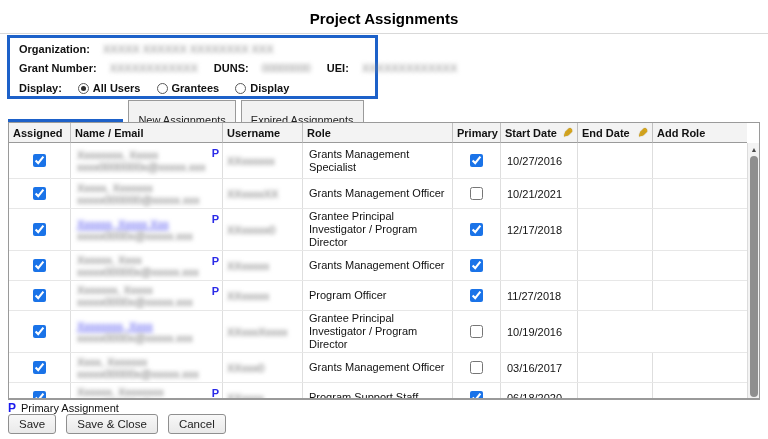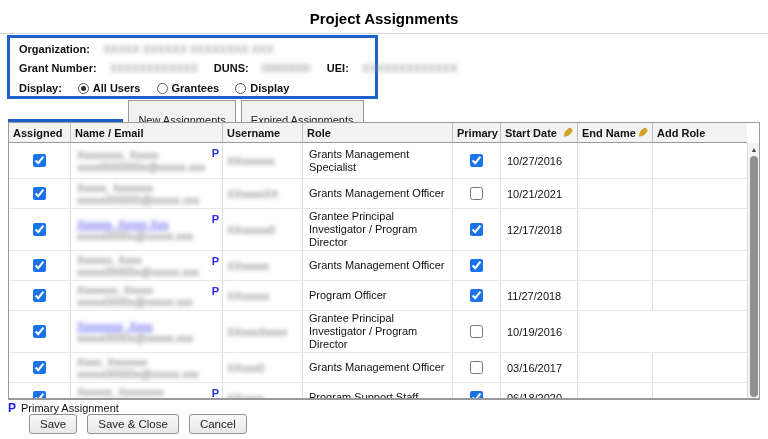--- a/index.html
+++ b/index.html
@@ -69,21 +69,21 @@
   .vscroll { position:absolute; top:20px; right:0; width:12px; bottom:0; background:#f3f3f3;
     border-left:1px solid #dcdcdc; }
   .vscroll .up-arrow { position:absolute; top:1px; left:0; width:12px; height:11px;
     display:flex; align-items:center; justify-content:center; font-size:7px; color:#4a4a4a; cursor:pointer; }
   .vscroll .thumb { position:absolute; top:13px; bottom:1px; left:2px; width:8px;
     background:#8f8f8f; border-radius:4px; cursor:pointer; }
 
   
   .legend { position:absolute; left:8px; top:401px; font-size:11px; display:flex; align-items:baseline; gap:5px; }
   .legend .p-icon { color:#1a1aee; font-weight:bold; font-size:12px; }
-  .footer { position:absolute; left:8px; top:414px; display:flex; gap:10px;margin-left:21px; }
+  .footer { position:absolute; left:8px; top:414px; display:flex; gap:10px; }
   .btn { font-family:"Liberation Sans", sans-serif; font-size:11.5px; color:#222;
     background:linear-gradient(#f8f8f8,#e9e9e9); border:1px solid #8f8f8f; border-radius:3px;
     padding:3px 10px; cursor:pointer; }
 </style>
 </head>
 <body>
 
 <div class="page">
 
   <div class="page-title">Project Assignments</div>
@@ -132,21 +132,21 @@
       <div class="th">Assigned</div>
       <div class="th">Name / Email</div>
       <div class="th">Username</div>
       <div class="th">Role</div>
       <div class="th">Primary</div>
       <div class="th">
         <span>Start Date</span>
         <span class="pencil">✎</span>
       </div>
       <div class="th">
-        <span>End Name</span>
+        <span>End Date</span>
         <span class="pencil">✎</span>
       </div>
       <div class="th">Add Role</div>
     </div>
 
     <div class="tbody">
         <div class="trow tall">
     <div class="td center">
       <input type="checkbox" checked="" style="">
     </div>

